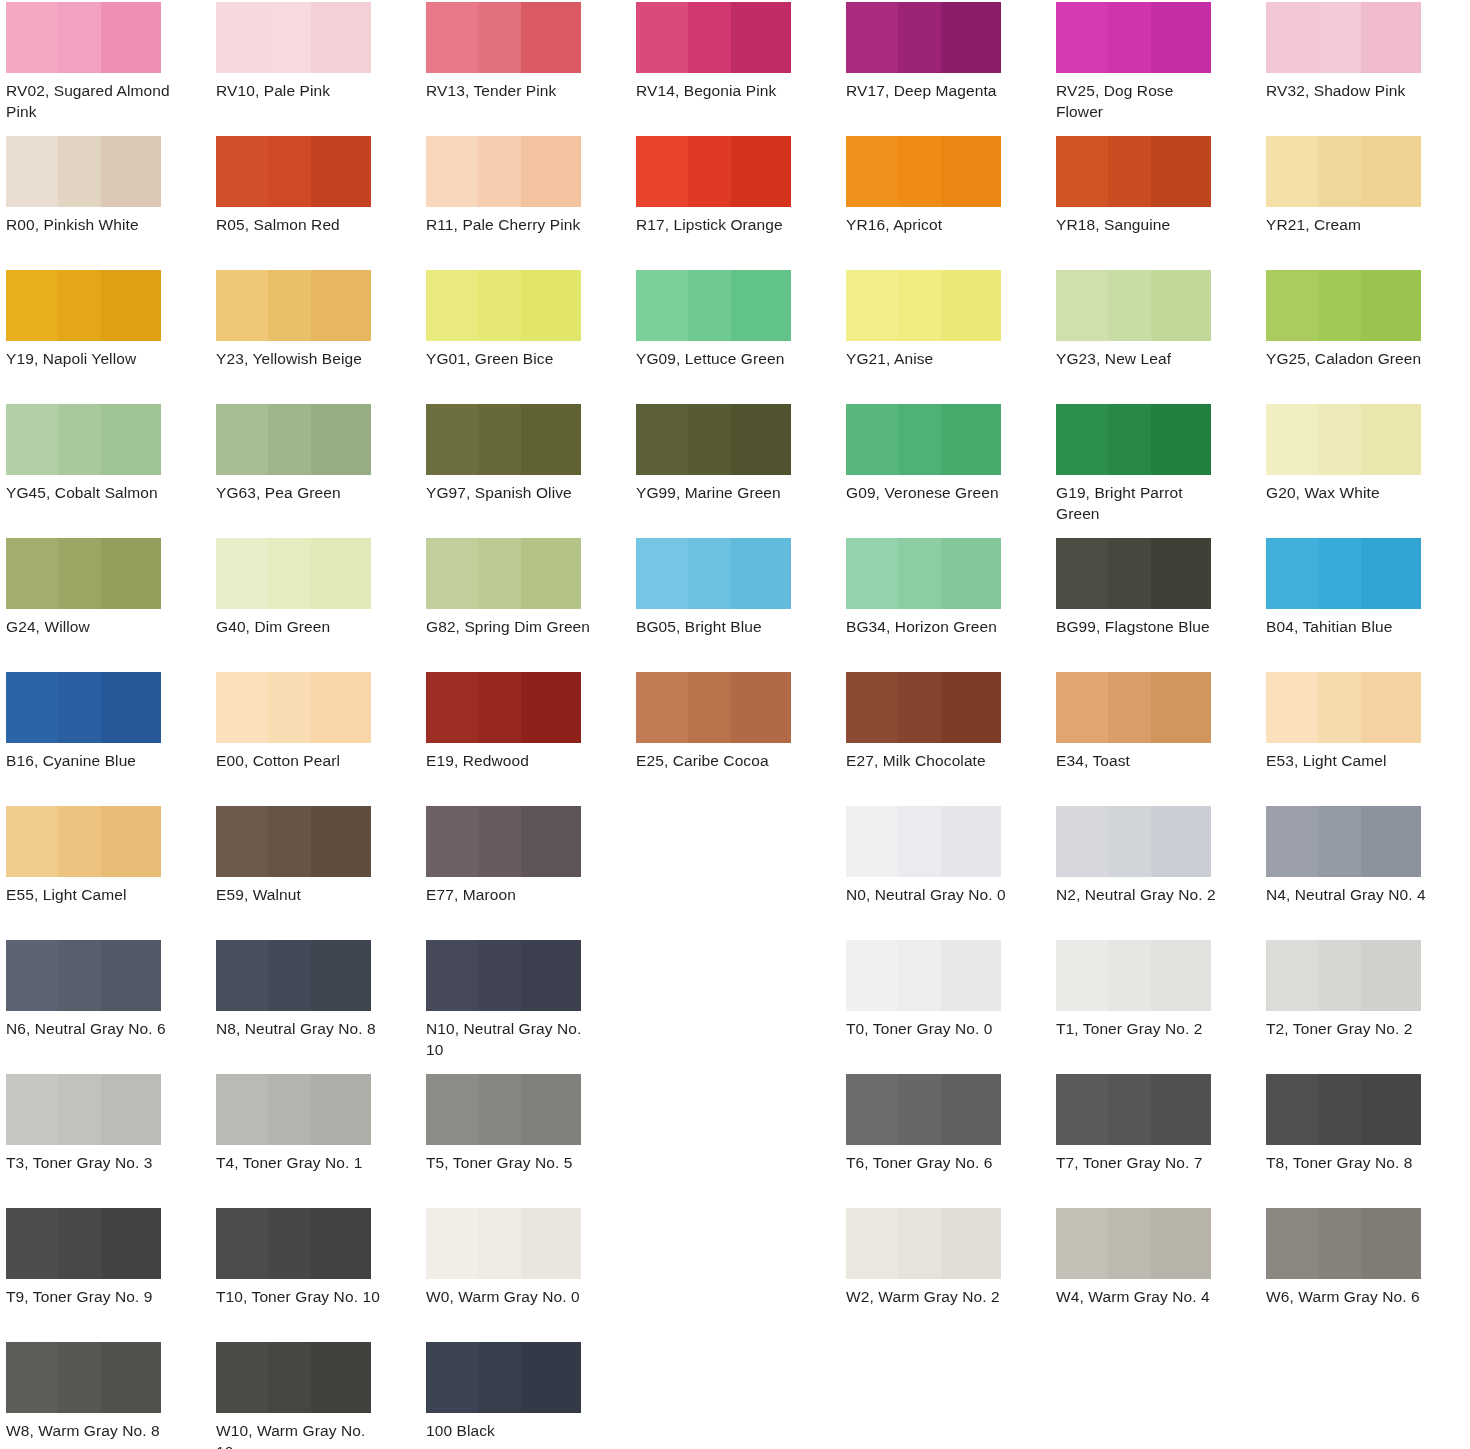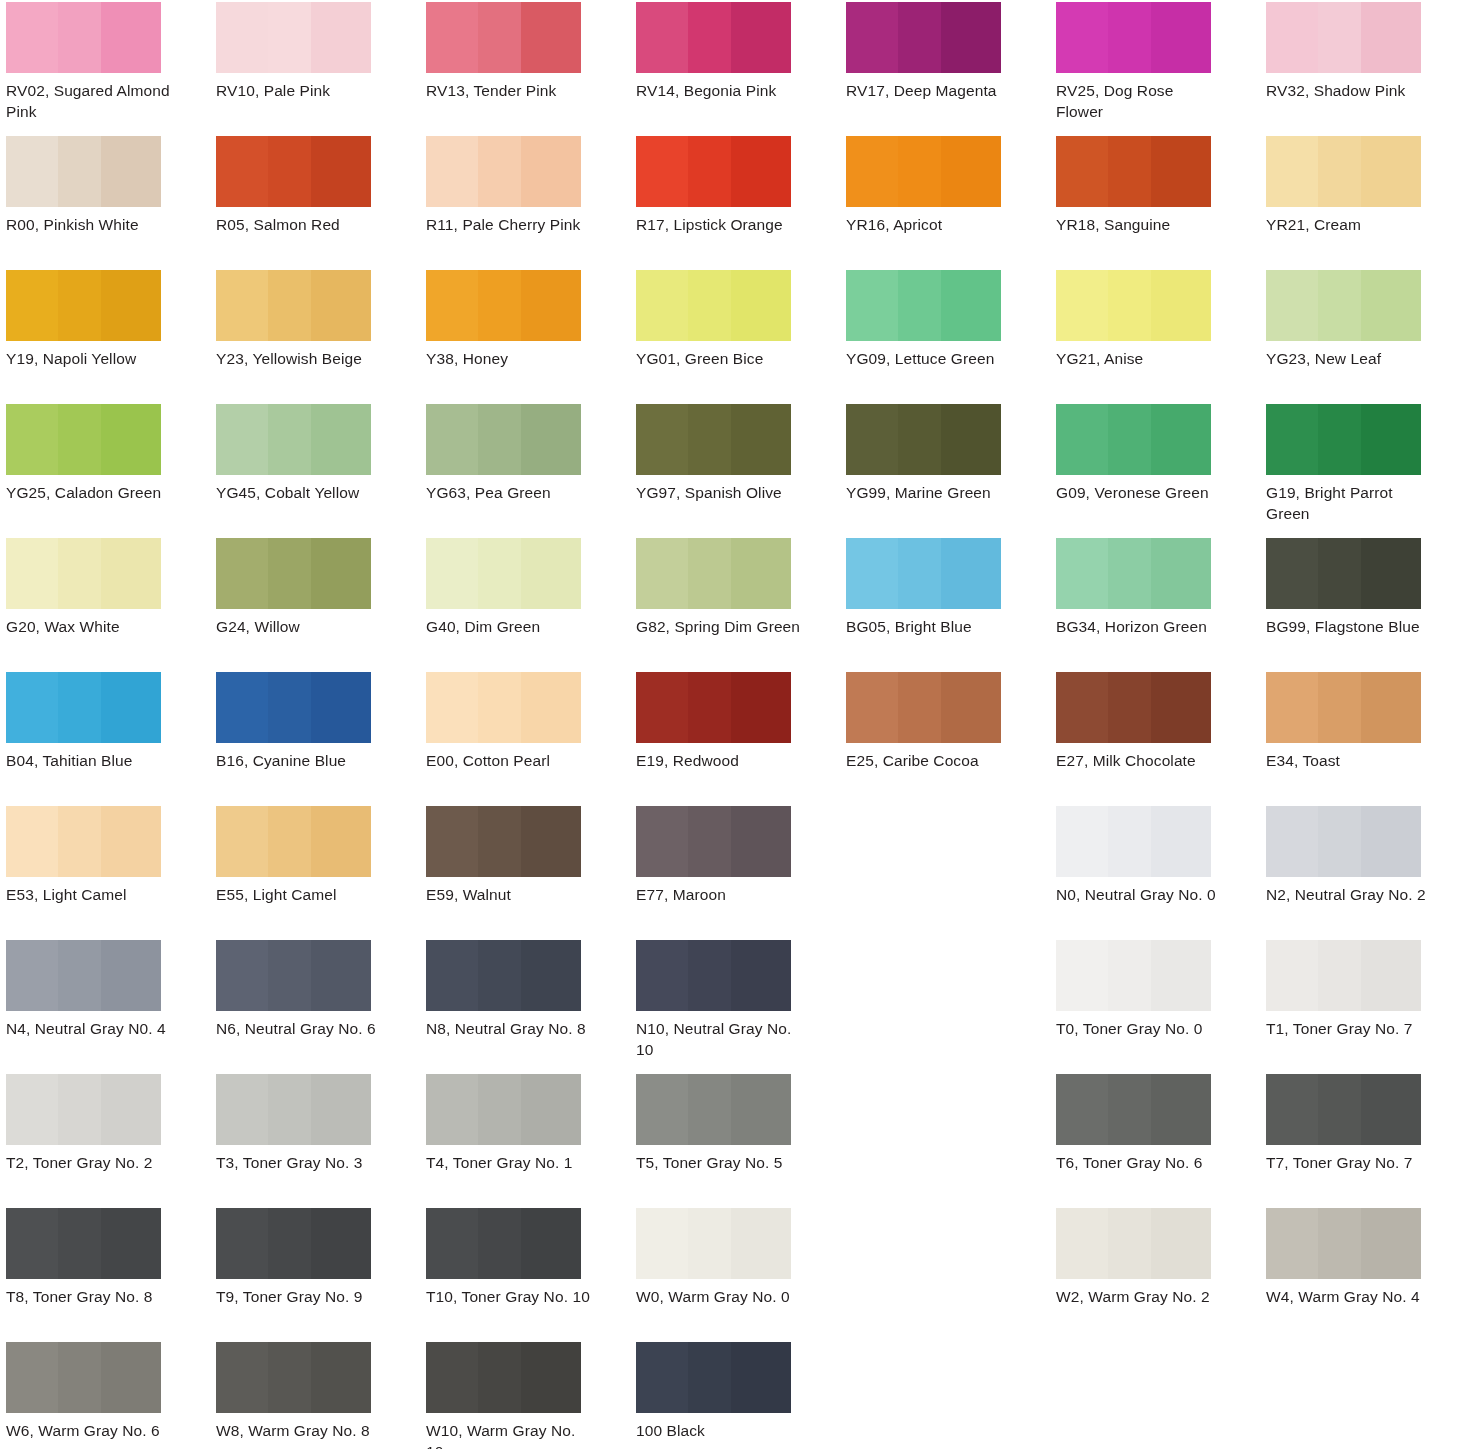--- a/index.html
+++ b/index.html
@@ -182,28 +182,20 @@
     <div class="swatch-cell">
       <div class="chip">
         <div class="band b1" title="#eec878" style="background: rgb(238, 200, 120);"></div>
         <div class="band b2" title="#eabf6a" style="background: rgb(234, 191, 106);"></div>
         <div class="band b3" title="#e6b75f" style="background: rgb(230, 183, 95);"></div>
       </div>
       <div class="label">Y23, Yellowish Beige</div>
     </div>
     <div class="swatch-cell">
       <div class="chip">
-        <div class="band b1" title="#f0a62a" style="background: rgb(240, 166, 42);"></div>
-        <div class="band b2" title="#ee9f22" style="background: rgb(238, 159, 34);"></div>
-        <div class="band b3" title="#ea971c" style="background: rgb(234, 151, 28);"></div>
-      </div>
-      <div class="label">Y38, Honey</div>
-    </div>
-    <div class="swatch-cell">
-      <div class="chip">
         <div class="band b1" title="#e8ea7d" style="background: rgb(232, 234, 125);"></div>
         <div class="band b2" title="#e5e873" style="background: rgb(229, 232, 115);"></div>
         <div class="band b3" title="#e1e569" style="background: rgb(225, 229, 105);"></div>
       </div>
       <div class="label">YG01, Green Bice</div>
     </div>
     <div class="swatch-cell">
       <div class="chip">
         <div class="band b1" title="#7bcf9b" style="background: rgb(123, 207, 155);"></div>
         <div class="band b2" title="#6ec992" style="background: rgb(110, 201, 146);"></div>
@@ -234,21 +226,21 @@
         <div class="band b3" title="#9ac44d" style="background: rgb(154, 196, 77);"></div>
       </div>
       <div class="label">YG25, Caladon Green</div>
     </div>
     <div class="swatch-cell">
       <div class="chip">
         <div class="band b1" title="#b3cfa8" style="background: rgb(179, 207, 168);"></div>
         <div class="band b2" title="#a9c99d" style="background: rgb(169, 201, 157);"></div>
         <div class="band b3" title="#9fc393" style="background: rgb(159, 195, 147);"></div>
       </div>
-      <div class="label">YG45, Cobalt Yellow</div>
+      <div class="label">YG45, Cobalt Salmon</div>
     </div>
     <div class="swatch-cell">
       <div class="chip">
         <div class="band b1" title="#a7bd92" style="background: rgb(167, 189, 146);"></div>
         <div class="band b2" title="#9fb68a" style="background: rgb(159, 182, 138);"></div>
         <div class="band b3" title="#96ae81" style="background: rgb(150, 174, 129);"></div>
       </div>
       <div class="label">YG63, Pea Green</div>
     </div>
     <div class="swatch-cell">
@@ -498,21 +490,21 @@
         <div class="band b3" title="#e9e8e6" style="background: rgb(233, 232, 230);"></div>
       </div>
       <div class="label">T0, Toner Gray No. 0</div>
     </div>
     <div class="swatch-cell">
       <div class="chip">
         <div class="band b1" title="#eceae7" style="background: rgb(236, 234, 231);"></div>
         <div class="band b2" title="#e8e6e3" style="background: rgb(232, 230, 227);"></div>
         <div class="band b3" title="#e3e1de" style="background: rgb(227, 225, 222);"></div>
       </div>
-      <div class="label">T1, Toner Gray No. 7</div>
+      <div class="label">T1, Toner Gray No. 2</div>
     </div>
     <div class="swatch-cell">
       <div class="chip">
         <div class="band b1" title="#dcdbd7" style="background: rgb(220, 219, 215);"></div>
         <div class="band b2" title="#d7d6d2" style="background: rgb(215, 214, 210);"></div>
         <div class="band b3" title="#d1d0cc" style="background: rgb(209, 208, 204);"></div>
       </div>
       <div class="label">T2, Toner Gray No. 2</div>
     </div>
     <div class="swatch-cell">

